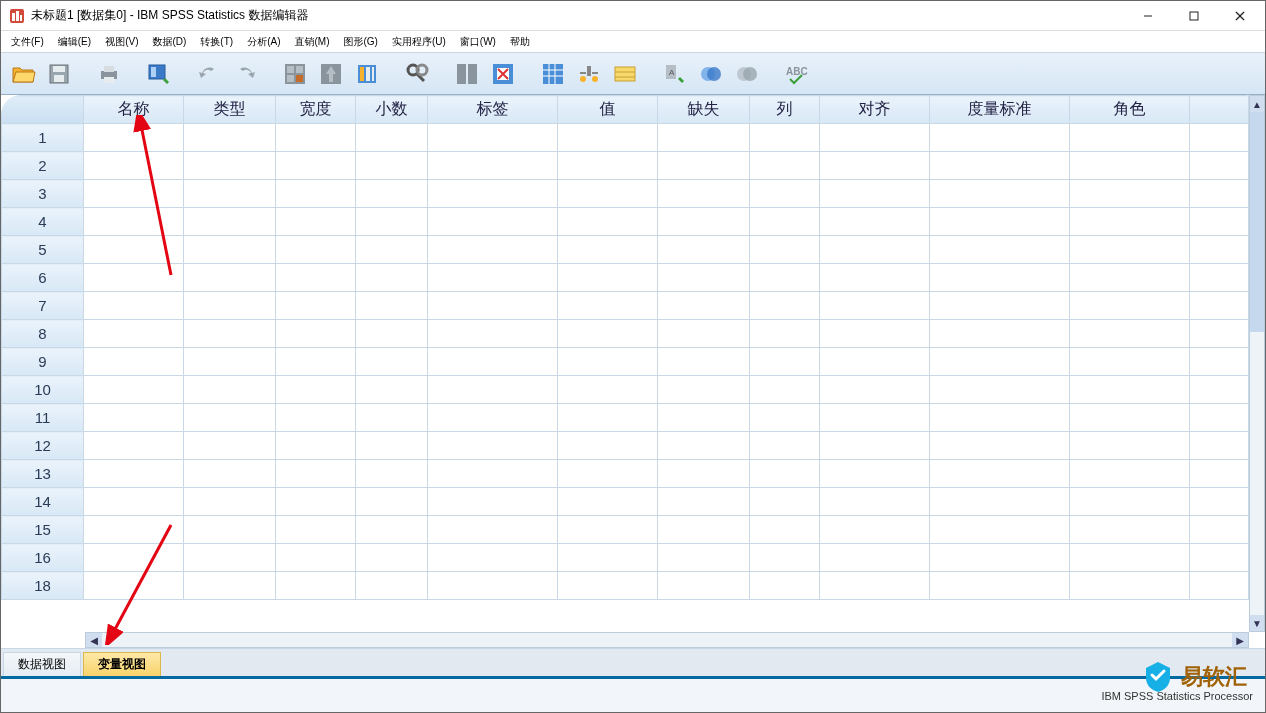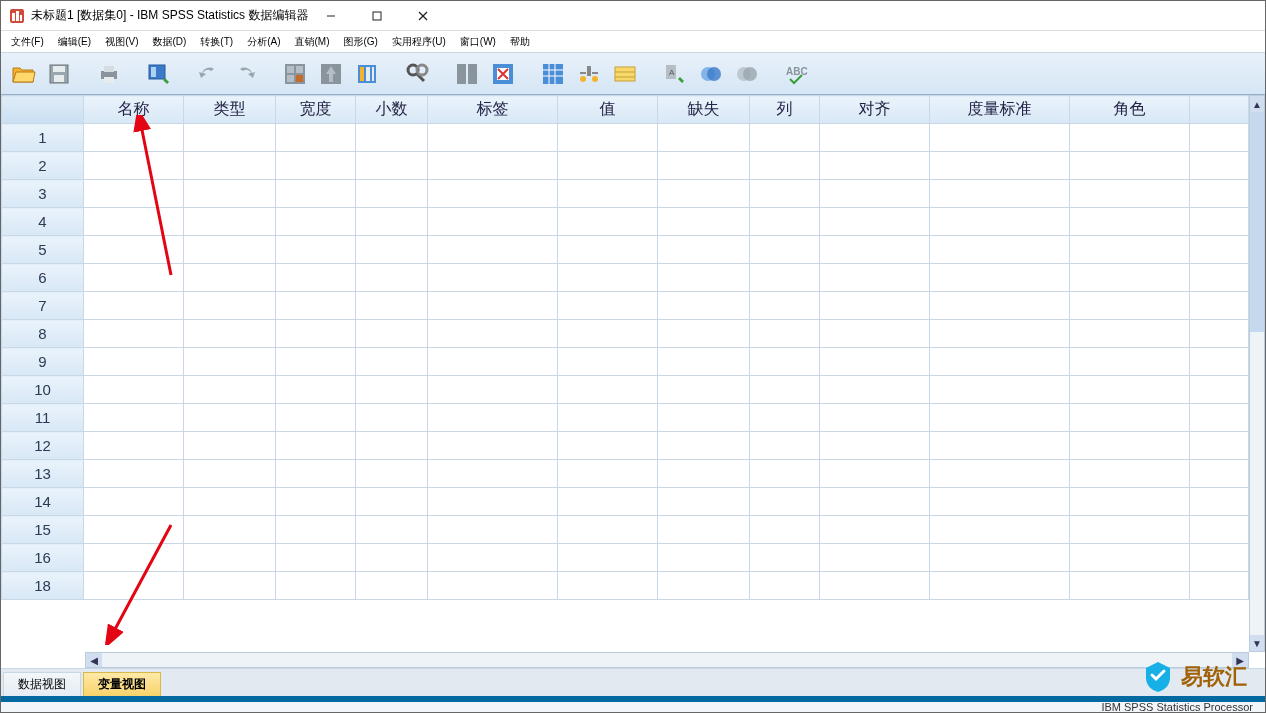--- a/index.html
+++ b/index.html
@@ -1,46 +1,46 @@
 <!DOCTYPE html>
 <html><head>
 <meta charset="utf-8">
 <style>
   * { box-sizing: border-box; }
   html, body { margin: 0; padding: 0; font-family: "Microsoft YaHei", "SimSun", Arial, sans-serif; font-size: 12px; color: #000; }
   .window { width: 1266px; height: 713px; background: #fff; border: 1px solid #666; display: flex; flex-direction: column; overflow: hidden; position: relative; }
-  .titlebar { height: 30px; background: #fff; display: flex; align-items: center; justify-content: flex-start; padding: 0 2px; border-bottom: 1px solid #ddd; }
+  .titlebar { height: 30px; background: #fff; display: flex; align-items: center; justify-content: space-between; padding: 0 2px; border-bottom: 1px solid #ddd; }
   .titlebar-left { display: flex; align-items: center; gap: 6px; padding-left: 6px; }
   .title-text { font-size: 12px; }
   .win-controls { display: flex; }
   .win-btn { width: 46px; height: 28px; display: flex; align-items: center; justify-content: center; color: #222; }
   .menubar { height: 22px; background: #fff; display: flex; align-items: center; padding: 0 4px; gap: 2px; border-bottom: 1px solid #c7d7e5; font-size: 10px; }
   .menu-item { padding: 2px 6px; white-space: nowrap; }
   .toolbar { height: 42px; background: linear-gradient(#e8f1fa, #d6e6f5); border-bottom: 1px solid #94b0c9; display: flex; align-items: center; padding: 0 6px; gap: 4px; }
   .tool-btn { width: 32px; height: 32px; display: flex; align-items: center; justify-content: center; border-radius: 2px; }
   .tool-sep { width: 10px; }
   .grid-area { flex: 1; position: relative; background: #fff; overflow: hidden; }
-  .grid-scroll { position: absolute; inset: 0; overflow: hidden; }
+  .grid-scroll { position: absolute; inset: 0; overflow: hidden; border-radius: 20px; }
   table.grid { border-collapse: collapse; table-layout: fixed; width: 1248px; }
   table.grid th, table.grid td { border: 1px solid #c8d8e6; height: 28px; font-size: 14px; font-weight: normal; color: #224; text-align: center; }
   table.grid thead th { background: linear-gradient(#eaf3fb, #d8e8f6); font-size: 16px; font-family: "SimSun", serif; }
   table.grid thead th.rownum-h { width: 82px; background: linear-gradient(#e0edf8, #c9dff2); }
   table.grid tbody th.rownum { width: 82px; background: linear-gradient(#eaf3fb, #d8e8f6); font-size: 15px; color: #2a3c55; font-family: Arial, sans-serif; }
   table.grid tbody td { background: #fff; }
   .hscroll { position: absolute; left: 84px; right: 16px; bottom: 0; height: 16px; background: #e6edf3; border: 1px solid #bcd; display: flex; align-items: center; }
   .hscroll .arrow { width: 16px; height: 14px; background: #d0def0; display: flex; align-items: center; justify-content: center; font-size: 10px; color: #335; }
   .hscroll .track { flex: 1; height: 14px; background: #eef3f8; }
   .vscroll { position: absolute; top: 0; bottom: 16px; right: 0; width: 16px; background: #e6edf3; border: 1px solid #bcd; display: flex; flex-direction: column; align-items: center; }
   .vscroll .arrow { height: 16px; width: 14px; background: #d0def0; display: flex; align-items: center; justify-content: center; font-size: 10px; color: #335; }
   .vscroll .thumb { width: 14px; background: #c5d8ed; }
   .vscroll .track { flex: 1; width: 14px; background: #eef3f8; position: relative; }
   .tabs { height: 28px; background: #e2e9f0; border-top: 1px solid #c7d7e5; display: flex; align-items: flex-end; padding: 0 2px; gap: 2px; }
   .tab { height: 24px; padding: 0 14px; border: 1px solid #c7d7e5; border-bottom: none; display: flex; align-items: center; font-size: 12px; background: linear-gradient(#f4f7fa, #e4ecf3); }
   .tab.active { background: linear-gradient(#ffe9a8, #f7d36a); border-color: #d9b84a; font-weight: bold; }
-  .statusbar { height: 16px; background: #f2f6fa; border-top: 6px solid #0369a1; display: flex; justify-content: flex-end; align-items: center; padding: 0 12px; font-size: 11px; color: #333; }
+  .statusbar { height: 36px; background: #f2f6fa; border-top: 3px solid #0369a1; display: flex; justify-content: flex-end; align-items: center; padding: 0 12px; font-size: 11px; color: #333; }
   .watermark { position: absolute; right: 18px; bottom: 18px; display: flex; align-items: center; gap: 6px; font-size: 22px; font-weight: bold; color: #a16207; font-family: "Microsoft YaHei", sans-serif; pointer-events: none; }
   .arrow-anno { position: absolute; pointer-events: none; }
   svg.ticon { width: 26px; height: 26px; }
   .app-icon { width: 16px; height: 16px; }
 </style>
 </head>
 <body>
 
 <div class="window">
 

